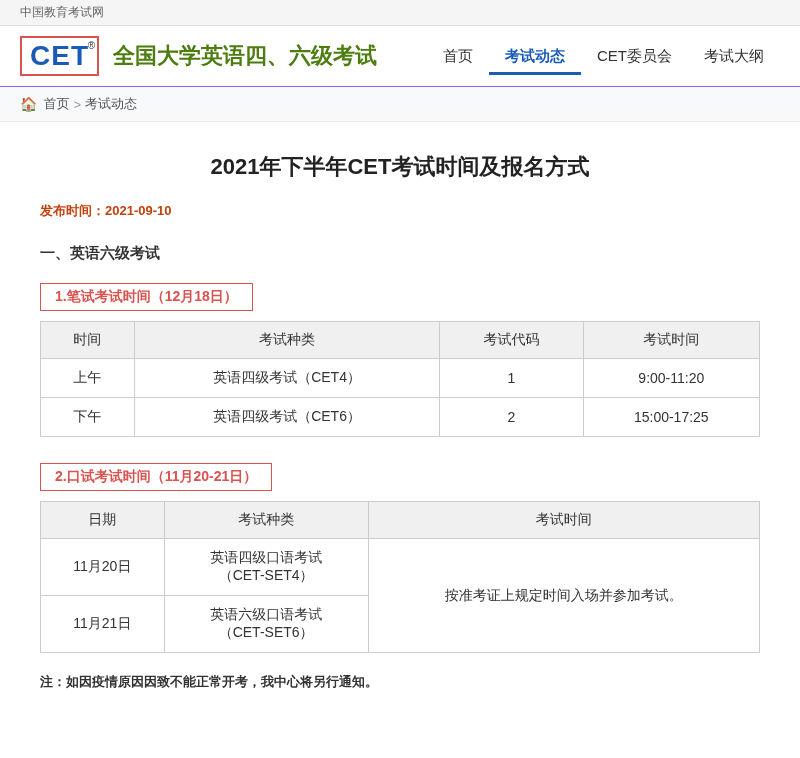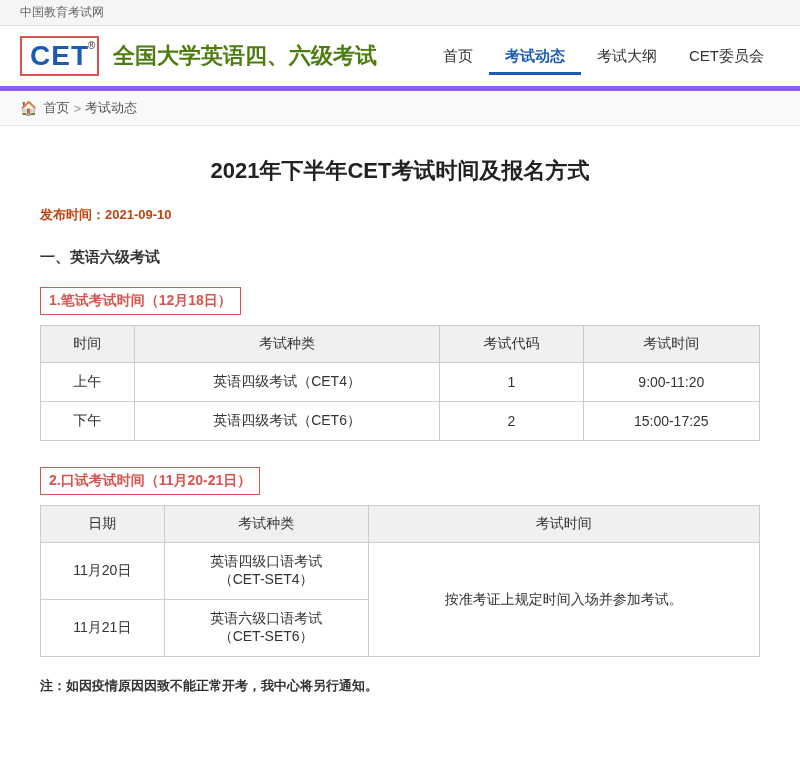--- a/index.html
+++ b/index.html
@@ -13,21 +13,21 @@
       font-size: 12px;
       color: #666;
     }
 
     
     .header {
       display: flex;
       align-items: center;
       justify-content: space-between;
       padding: 10px 20px;
-      border-bottom: 5px solid #8b5cf6;
+      border-bottom: 1px solid #8b5cf6;
       background: #fff;
     }
     .header-left {
       display: flex;
       align-items: center;
       gap: 14px;
     }
     .logo-box {
       border: 2px solid #d9534f;
       padding: 4px 8px;
@@ -126,21 +126,21 @@
       font-size: 15px;
       font-weight: bold;
       color: #333;
       margin-bottom: 14px;
     }
 
     .subsection-title {
       display: inline-block;
       border: 1px solid #d9534f;
       color: #d9534f;
-      padding: 4px 8px;
+      padding: 4px 14px;
       font-size: 14px;
       font-weight: bold;
       margin-bottom: 10px;
       margin-top: 6px;
     }
 
     table {
       width: 100%;
       border-collapse: collapse;
       margin-bottom: 20px;
@@ -187,22 +187,22 @@
   <div class="header-left">
     <div class="logo-box">
       <span class="logo-text">CET</span>
       <span class="logo-registered">®</span>
     </div>
     <div class="site-title">全国大学英语四、六级考试</div>
   </div>
   <nav class="nav">
     <div class="nav-item">首页</div>
     <div class="nav-item active">考试动态</div>
+    <div class="nav-item">CET委员会</div>
     <div class="nav-item">考试大纲</div>
-    <div class="nav-item">CET委员会</div>
   </nav>
 </div>
 
 <div class="breadcrumb-bar">
   <span class="breadcrumb-home-icon">🏠</span>
   <span class="breadcrumb-link">首页</span>
   <span class="breadcrumb-sep">&gt;</span>
   <span class="breadcrumb-current">考试动态</span>
 </div>
 

